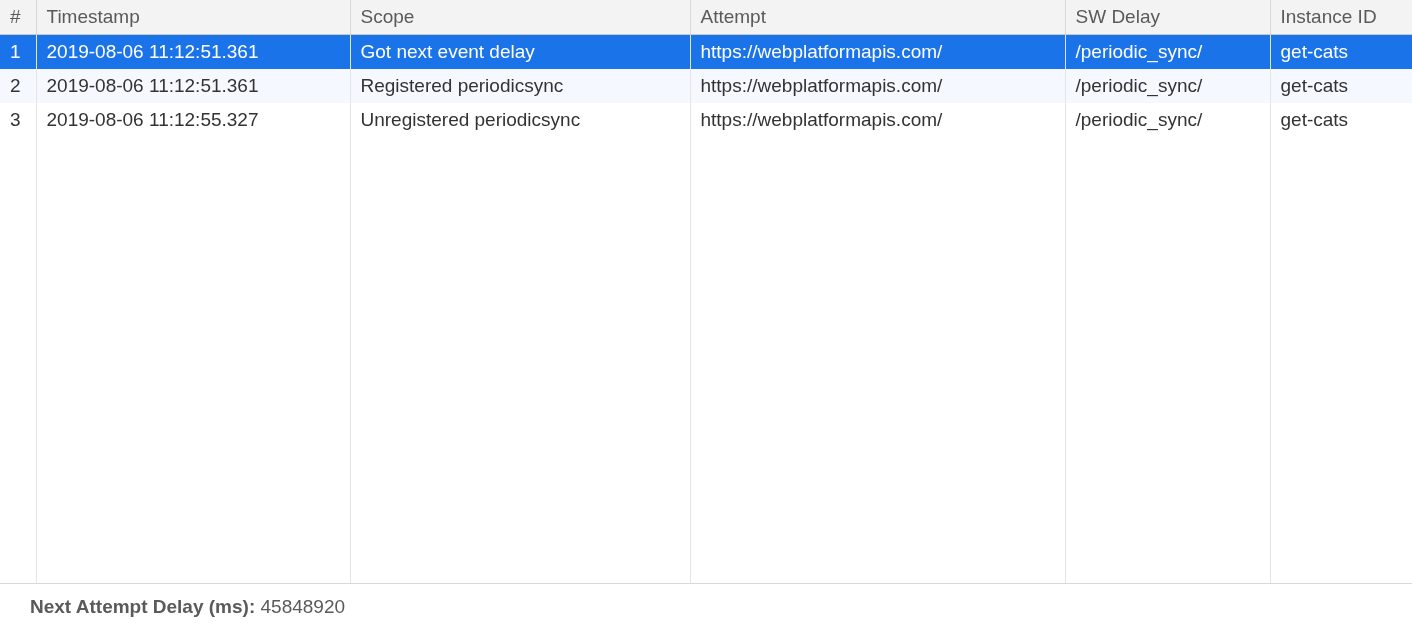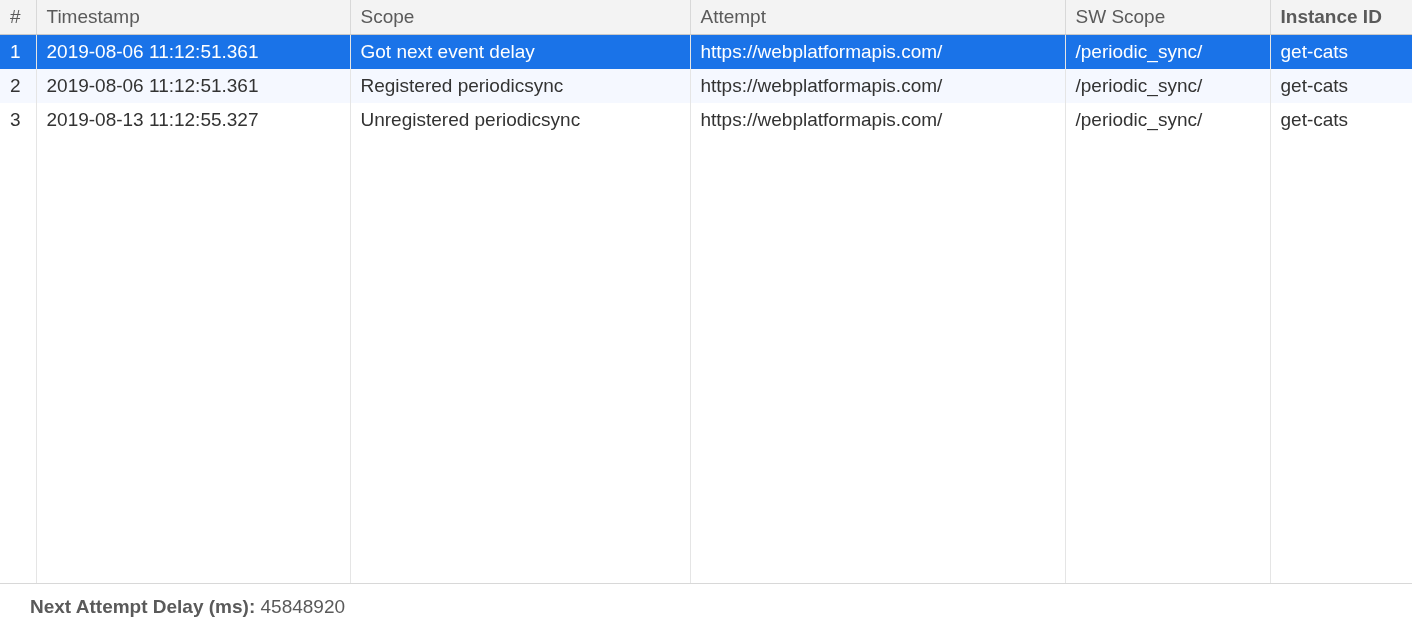--- a/index.html
+++ b/index.html
@@ -41,21 +41,20 @@
       color: #5a5a5a;
       font-weight: 400;
       text-align: left;
       padding: 6px 8px 6px 10px;
       border-right: 1px solid #d8d8d8;
       border-bottom: 1px solid #c8c8c8;
       white-space: nowrap;
     }
     thead th:last-child {
       border-right: none;
-      font-weight: bold;
     }
     tbody td {
       padding: 6px 8px 6px 10px;
       border-right: 1px solid #e5e5e5;
       white-space: nowrap;
       vertical-align: top;
     }
     tbody td:last-child {
       border-right: none;
     }
@@ -94,21 +93,21 @@
       <col class="col-origin">
       <col class="col-scope">
       <col class="col-id">
     </colgroup>
     <thead>
       <tr>
         <th>#</th>
         <th>Timestamp</th>
         <th>Scope</th>
         <th>Attempt</th>
-        <th>SW Scope</th>
+        <th>SW Delay</th>
         <th>Instance ID</th>
       </tr>
     </thead>
     <tbody id="events-tbody">
     <tr class="selected">
           <td>1</td>
           <td>2019-08-06 11:12:51.361</td>
           <td>Got next event delay</td>
           <td>https://webplatformapis.com/</td>
           <td>/periodic_sync/</td>
@@ -117,21 +116,21 @@
         <tr class="striped">
           <td>2</td>
           <td>2019-08-06 11:12:51.361</td>
           <td>Registered periodicsync</td>
           <td>https://webplatformapis.com/</td>
           <td>/periodic_sync/</td>
           <td>get-cats</td>
         </tr>
         <tr>
           <td>3</td>
-          <td>2019-08-13 11:12:55.327</td>
+          <td>2019-08-06 11:12:55.327</td>
           <td>Unregistered periodicsync</td>
           <td>https://webplatformapis.com/</td>
           <td>/periodic_sync/</td>
           <td>get-cats</td>
         </tr>
         <tr class="filler">
           <td></td>
           <td></td>
           <td></td>
           <td></td>

